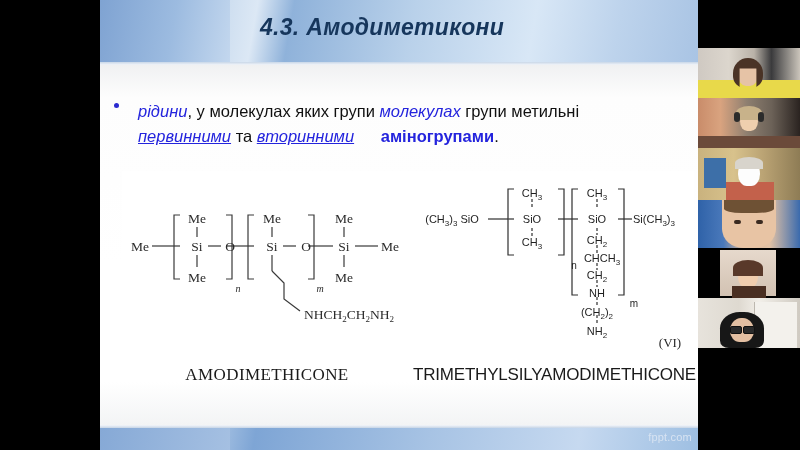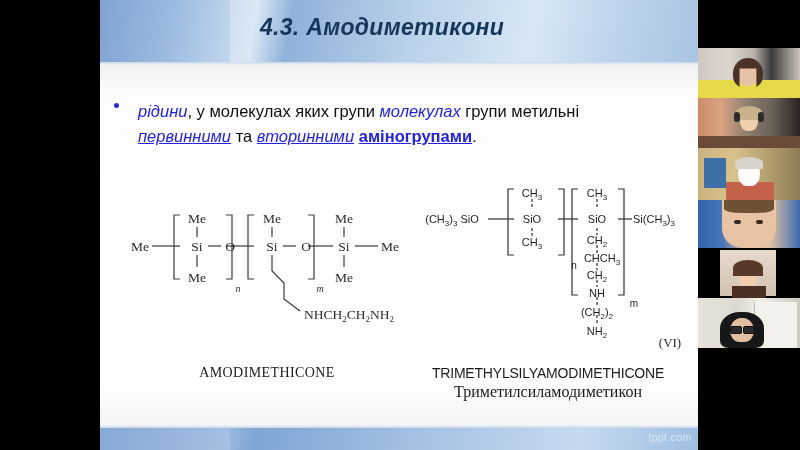--- a/index.html
+++ b/index.html
@@ -27,31 +27,31 @@
 
   .body-area{position:absolute;left:0;top:65px;width:598px;height:360px;
     background:linear-gradient(180deg,#f0f1f2 0%,#fdfdfd 9%,#ffffff 55%,#ffffff 88%,#f3f4f5 100%);}
 
   
   .bullet{position:absolute;left:14px;top:34px;width:560px;}
   .bullet .dot{position:absolute;left:0;top:4px;width:5px;height:5px;border-radius:50%;background:#2a2ad0;}
   .bullet .txt{margin-left:24px;font-size:16.5px;line-height:25px;color:#101010;}
   .blue{color:#2424dd;font-style:italic;}
   .bi{color:#2424dd;font-style:italic;text-decoration:underline;}
-  .bb{color:#2424dd;font-weight:bold;text-decoration:underline;}
+  .bb{color:#2424dd;font-weight:bold;margin-left:22px;}
 
   
   .struct{position:absolute;background:#fff;}
   .struct-l{left:22px;top:106px;width:300px;height:180px;}
   .struct-r{left:322px;top:106px;width:272px;height:190px;}
 
   .cap{position:absolute;text-align:center;color:#1a1a1a;}
-  .cap-l{left:22px;top:300px;width:290px;font-family:"Liberation Serif",serif;font-size:14px;letter-spacing:.4px;}
+  .cap-l{left:22px;top:300px;width:290px;font-family:"Liberation Serif",serif;font-size:17px;letter-spacing:.4px;}
   .cap-r{left:300px;top:300px;width:296px;}
-  .cap-r .en{font-size:14px;letter-spacing:-.2px;white-space:nowrap;}
+  .cap-r .en{font-size:17px;letter-spacing:-.2px;white-space:nowrap;text-align:right;}
   .cap-r .ua{font-family:"Liberation Serif",serif;font-size:16px;margin-top:2px;}
 
   .fppt{position:absolute;right:6px;top:431px;font-size:11px;color:#d7e3f2;letter-spacing:.2px;}
 
   
   svg{display:block;}
 
   
   .vpanel{position:absolute;left:698px;top:0;width:102px;height:450px;background:#000;}
   .vtile{position:absolute;left:0;width:102px;overflow:hidden;}
@@ -187,21 +187,20 @@
 
             <text x="232" y="52">Si(CH<tspan dy="3" font-size="8">3</tspan><tspan dy="-3" font-size="11">)</tspan><tspan dy="3" font-size="8">3</tspan></text>
           </g>
           <text x="248" y="176" font-family="Liberation Serif, serif" font-size="13" fill="#2a2a2a" text-anchor="middle">(VI)</text>
         </svg>
       </div>
 
       <div class="cap cap-l">AMODIMETHICONE</div>
       <div class="cap cap-r">
         <div class="en">TRIMETHYLSILYAMODIMETHICONE</div>
-        <div class="ua">Триметилсиламодиметикон</div>
       </div>
     </div>
 
     <div class="band-sep sep-bottom"></div>
     <div class="band band-bottom">
       <div class="dark-block"></div>
     </div>
     <div class="fppt">fppt.com</div>
   </div>
 

